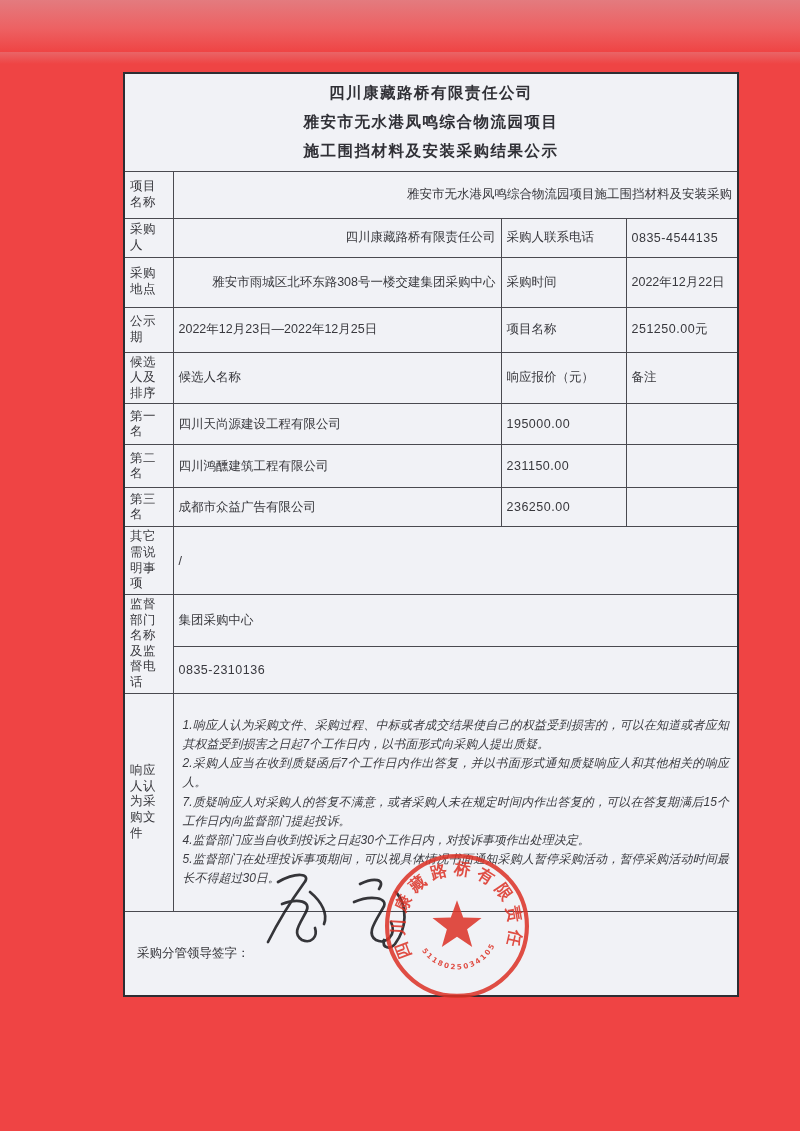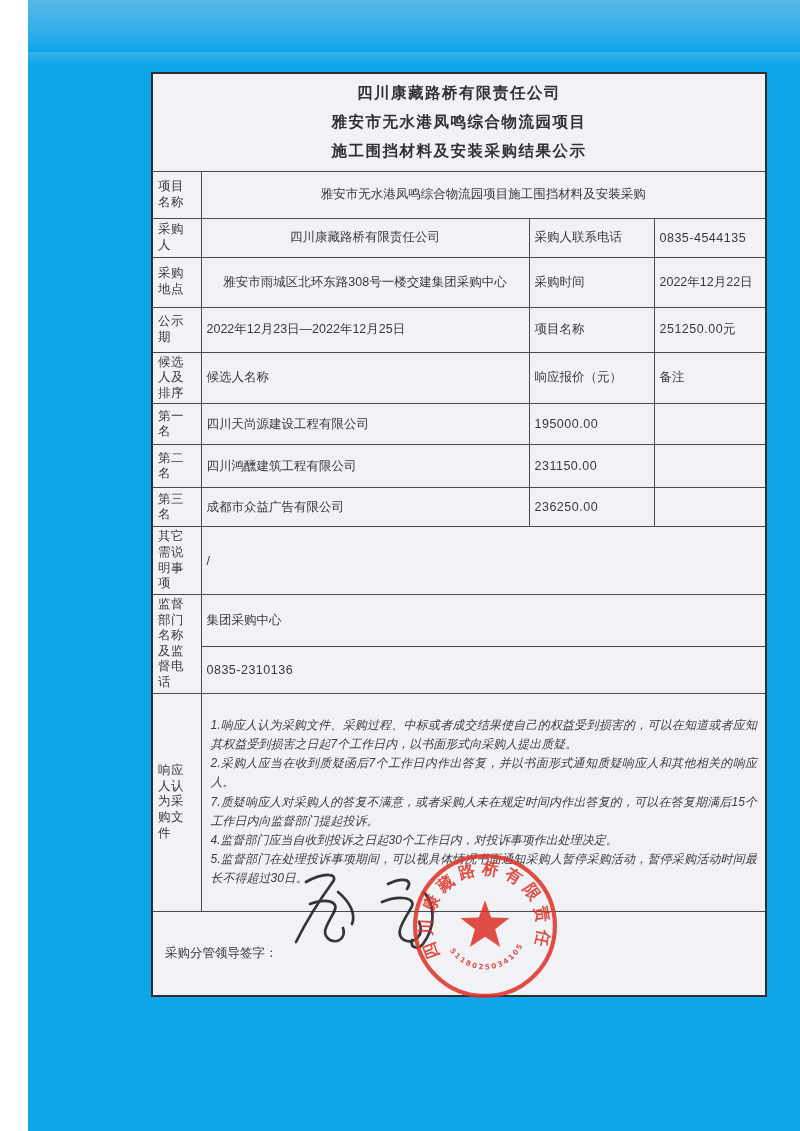--- a/index.html
+++ b/index.html
@@ -2,21 +2,21 @@
 <html><head>
 <meta charset="utf-8">
 <style>
   html,body{margin:0;padding:0;}
   body{
     width:800px;height:1131px;position:relative;overflow:hidden;
     background:#ffffff;
     font-family:"Liberation Sans","DejaVu Sans",sans-serif;
     color:#3a3a3f;
   }
-  .sheet{position:absolute;inset:0;background:#0ea5e9;margin-left:28px;}
+  .sheet{position:absolute;inset:0;background:#ef4444;}
   .scan-noise{position:absolute;top:0;left:0;right:0;height:52px;
     background:linear-gradient(to bottom,rgba(208,212,222,0.38),rgba(228,230,238,0.18) 55%,rgba(255,255,255,0));}
   .scan-noise2{position:absolute;top:52px;left:0;right:0;height:12px;
     background:linear-gradient(to bottom,rgba(214,218,228,0.22),rgba(255,255,255,0));}
 
   table.doc{
     position:absolute;left:123px;top:72px;width:614px;
     border-collapse:collapse;table-layout:fixed;
     background:#f1f2f6;
   }
@@ -24,21 +24,21 @@
     border:1px solid #4a4a50;
     padding:2px 5px;
     font-size:12.5px;
     color:#38383d;
     overflow:hidden;
     vertical-align:middle;
   }
   table.doc{border:2px solid #2e2e33;}
   td.lbl{font-size:12.5px;letter-spacing:0.5px;line-height:1.25;padding-left:4px;}
   td.ctr{text-align:left;}
-  td.lft{text-align:center;padding-left:7px;}
+  td.lft{text-align:right;padding-left:7px;}
   .title-cell{text-align:center;vertical-align:middle;}
   .title-line{font-size:15.5px;font-weight:700;color:#303036;letter-spacing:1.5px;line-height:1.85;}
   .obj-cell{vertical-align:middle;padding:10px 8px 10px 9px !important;}
   .obj-cell p{margin:0;font-size:12px;line-height:1.6;text-align:justify;color:#3b3b40;font-style:italic;}
   .sig-cell{vertical-align:middle;padding-left:12px !important;font-size:13px;}
   .price{letter-spacing:0.5px;}
 
   .seal{position:absolute;left:381px;top:841px;width:152px;height:170px;
     opacity:0.86;pointer-events:none;}
   .signature{position:absolute;left:252px;top:862px;width:200px;height:95px;pointer-events:none;}

